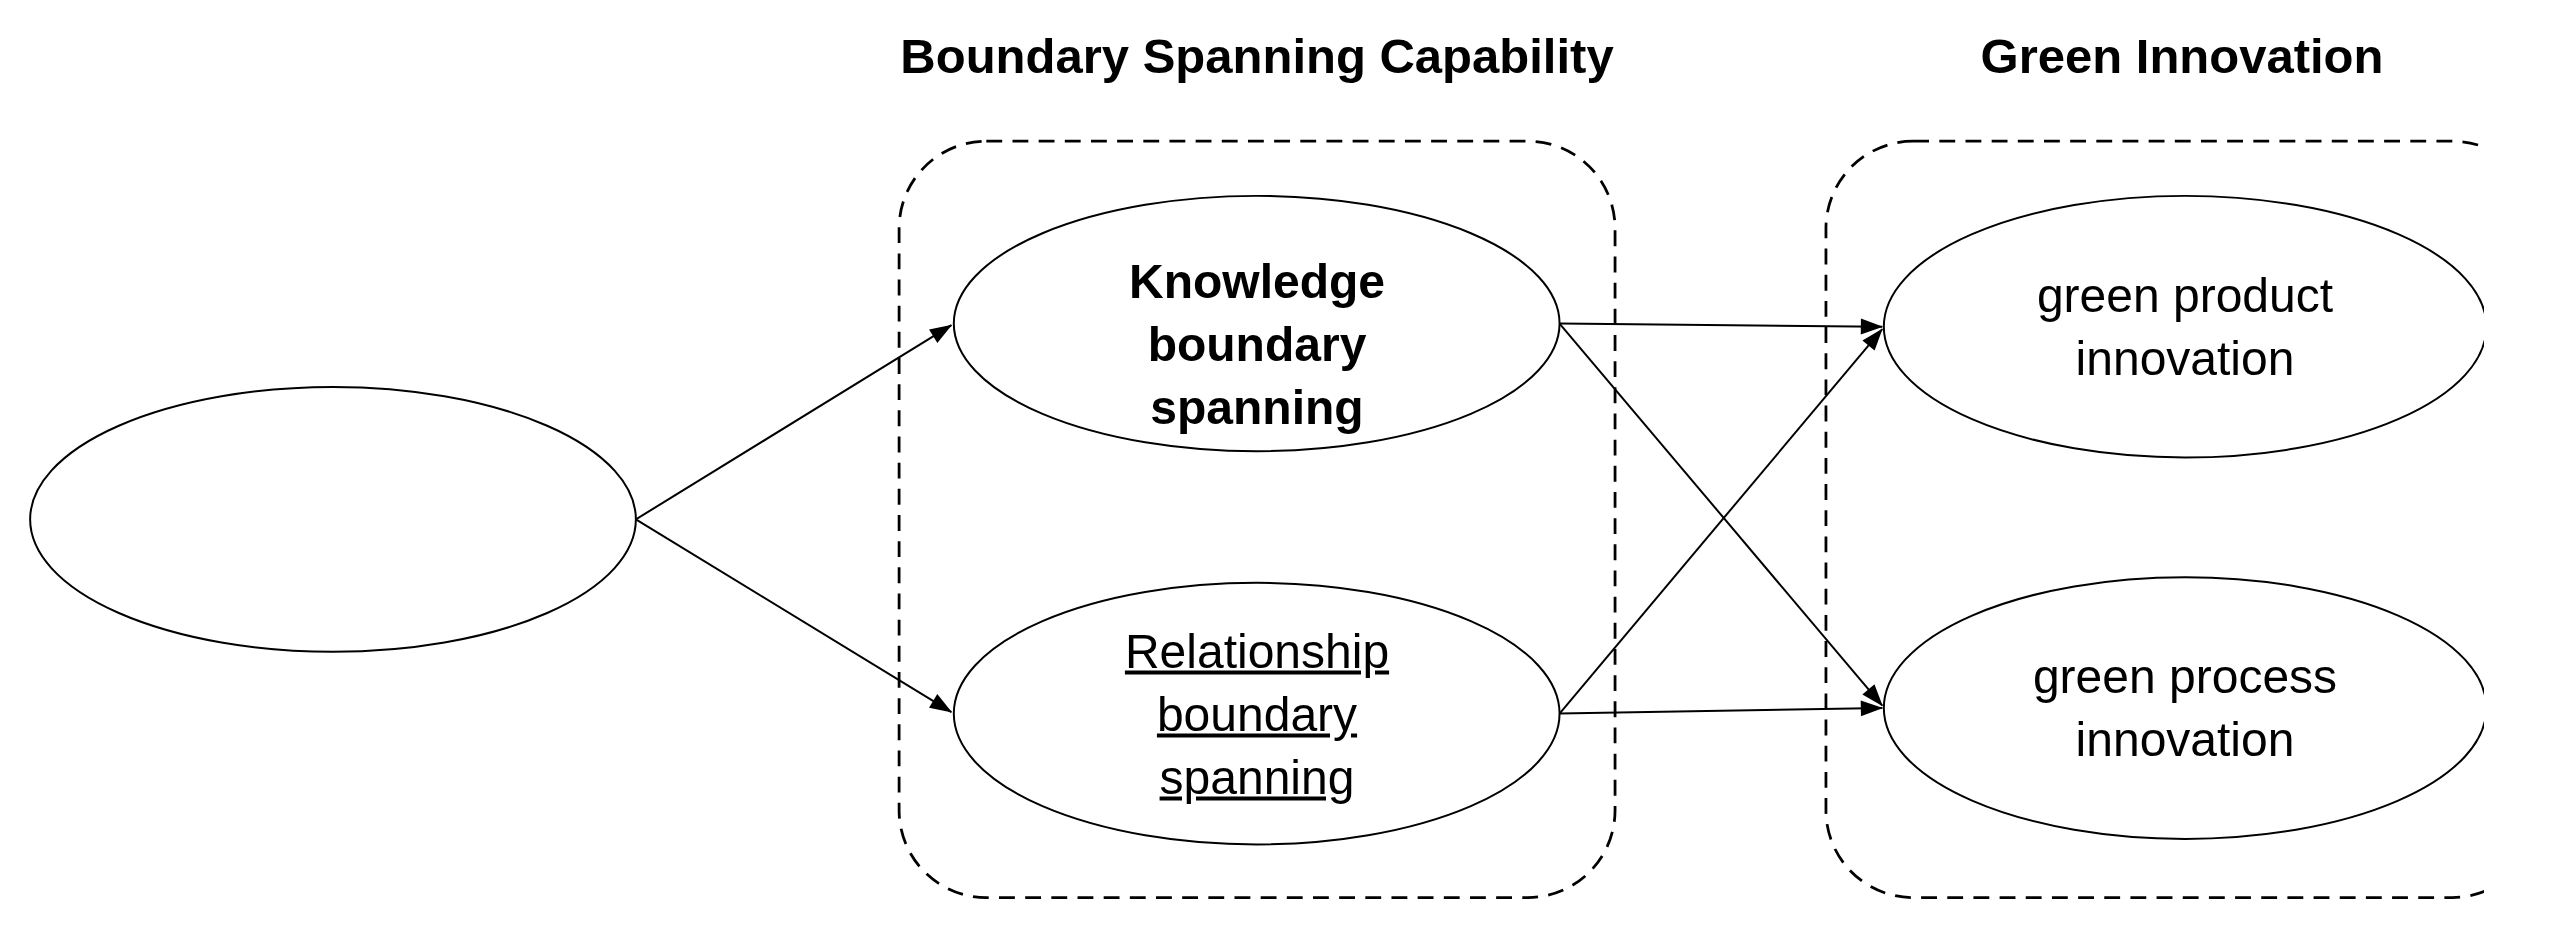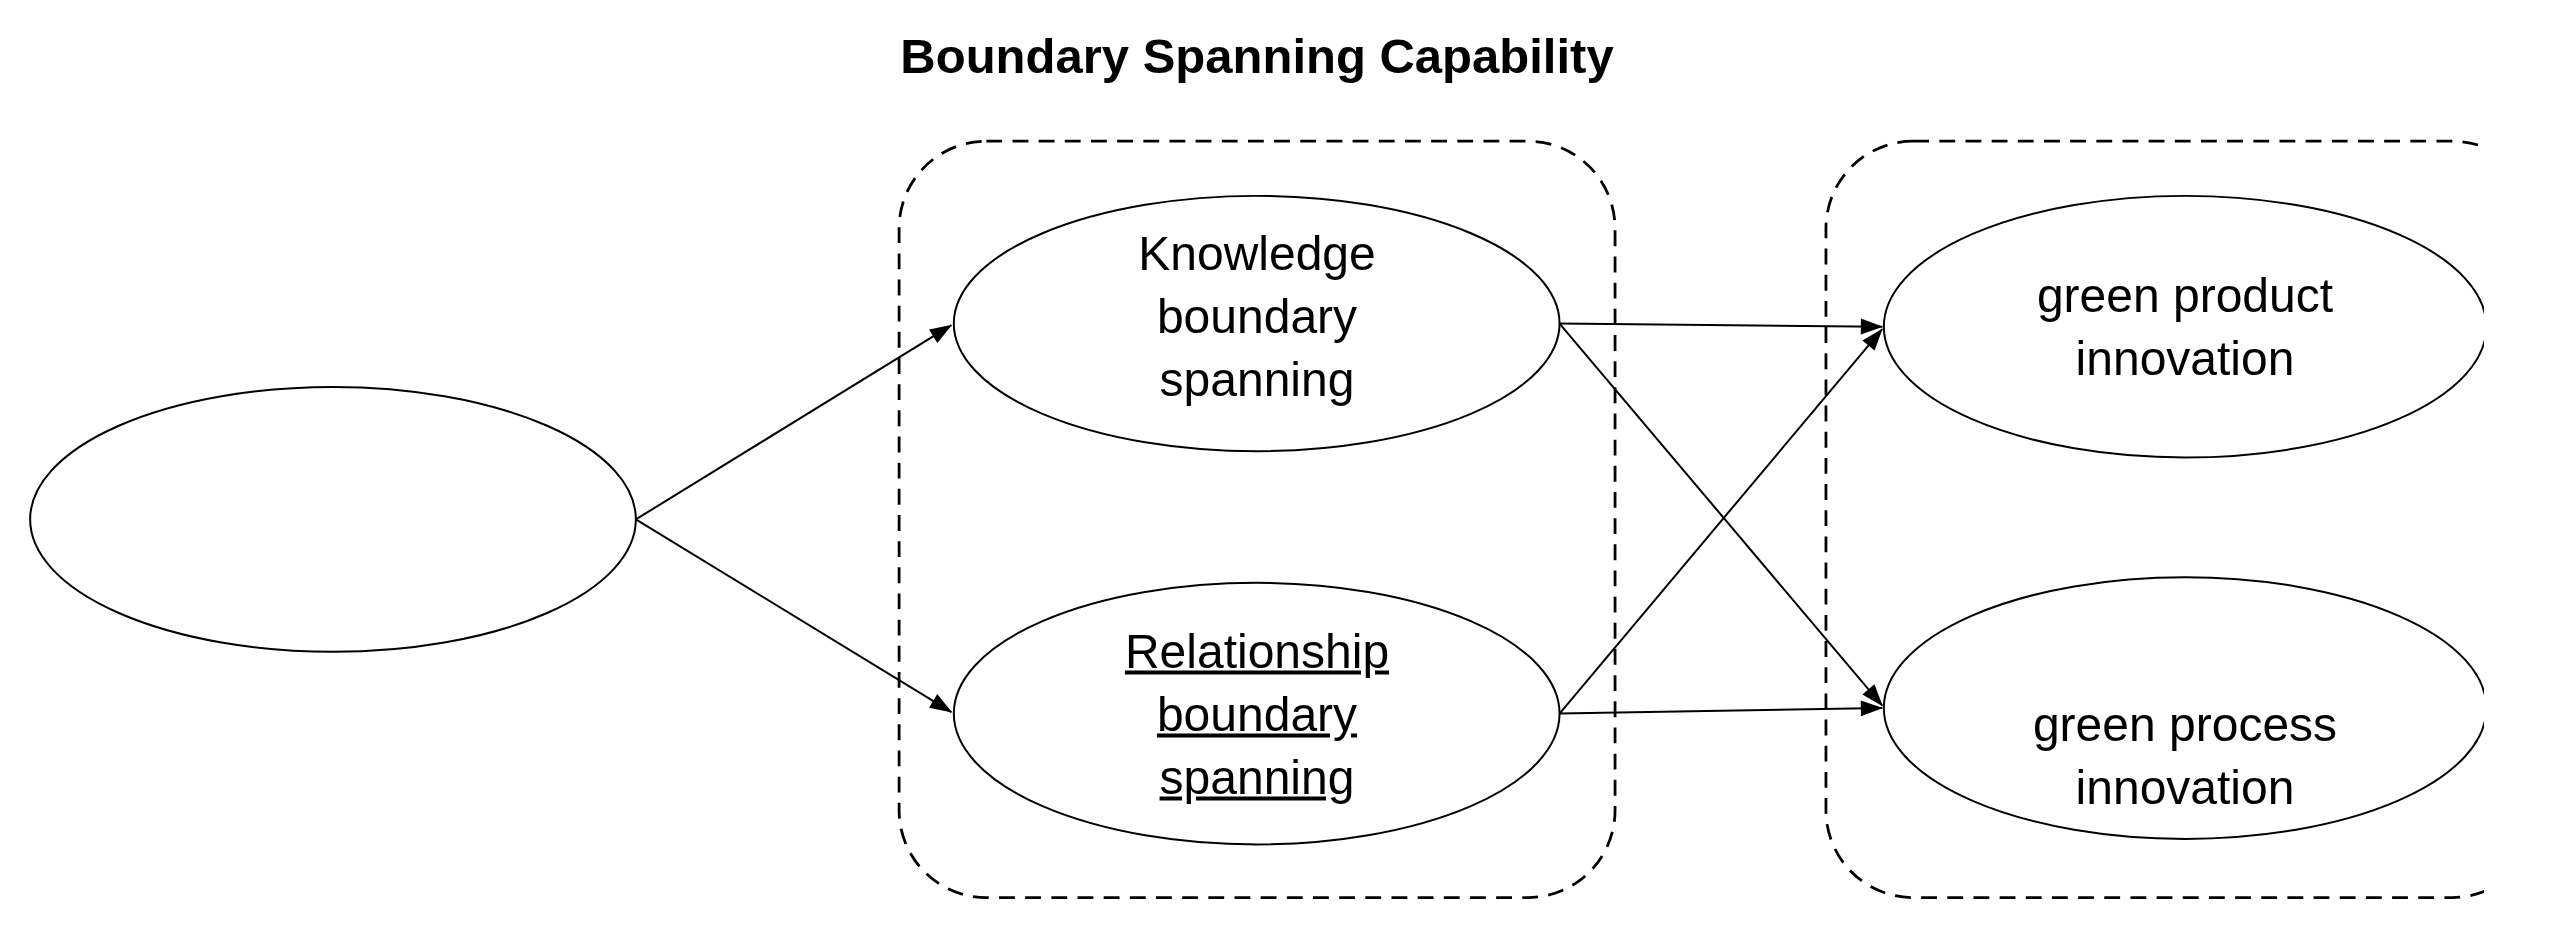--- a/index.html
+++ b/index.html
@@ -62,26 +62,27 @@
 
     <line x1="802" y1="655" x2="1200" y2="410" stroke="#000000" stroke-width="2.5" marker-end="url(#arrowhead)"></line>
     <line x1="802" y1="655" x2="1200" y2="898" stroke="#000000" stroke-width="2.5" marker-end="url(#arrowhead)"></line>
     <line x1="1967" y1="408" x2="2374" y2="412" stroke="#000000" stroke-width="2.5" marker-end="url(#arrowhead)"></line>
     <line x1="1967" y1="408" x2="2374" y2="890" stroke="#000000" stroke-width="2.5" marker-end="url(#arrowhead)"></line>
     <line x1="1967" y1="900" x2="2374" y2="415" stroke="#000000" stroke-width="2.5" marker-end="url(#arrowhead)"></line>
     <line x1="1967" y1="900" x2="2374" y2="893" stroke="#000000" stroke-width="2.5" marker-end="url(#arrowhead)"></line>
   </svg>
 
   <div class="group-title" style="left:1257px; top:56px;">Boundary Spanning Capability</div>
+  <div class="group-title" style="left:2182px; top:56px;">Green Innovation</div>
 
-  <div class="node-label" style="left:1257px; top:316px;">Knowledge
+  <div class="node-label" style="left:1257px; top:344px;font-weight:bold;">Knowledge
 boundary
 spanning</div>
   <div class="node-label" style="left:1257px; top:714px;text-decoration:underline;">Relationship
 boundary
 spanning</div>
   <div class="node-label" style="left:2185px; top:327px;text-align:center;">green product
 innovation</div>
-  <div class="node-label" style="left:2185px; top:708px;margin-top:48px;">green process
+  <div class="node-label" style="left:2185px; top:708px;">green process
 innovation</div>
 
 </div>
 
 
 </body></html>

